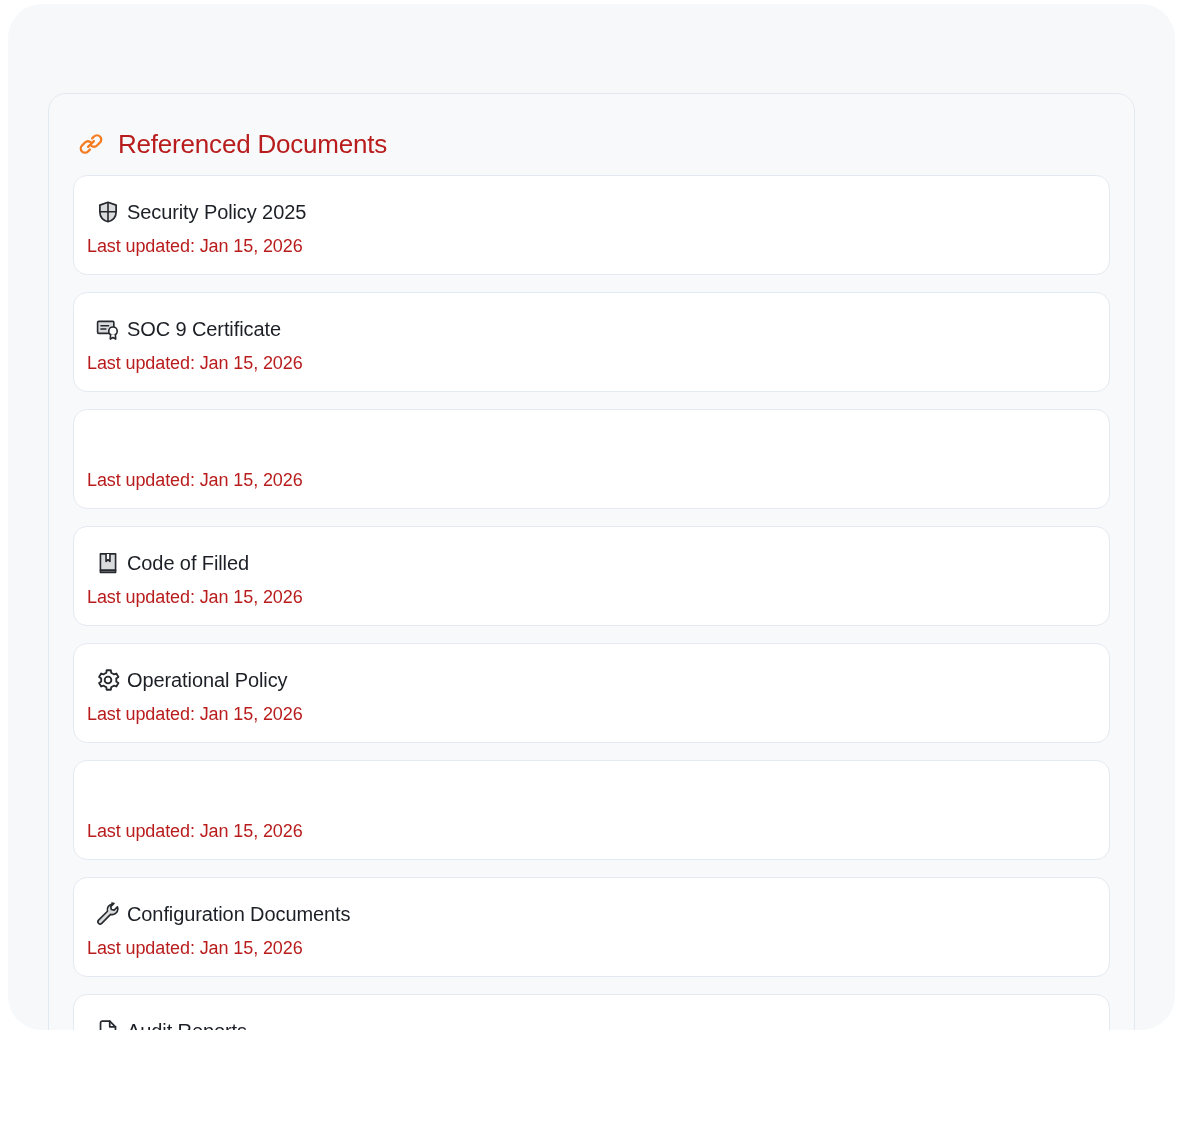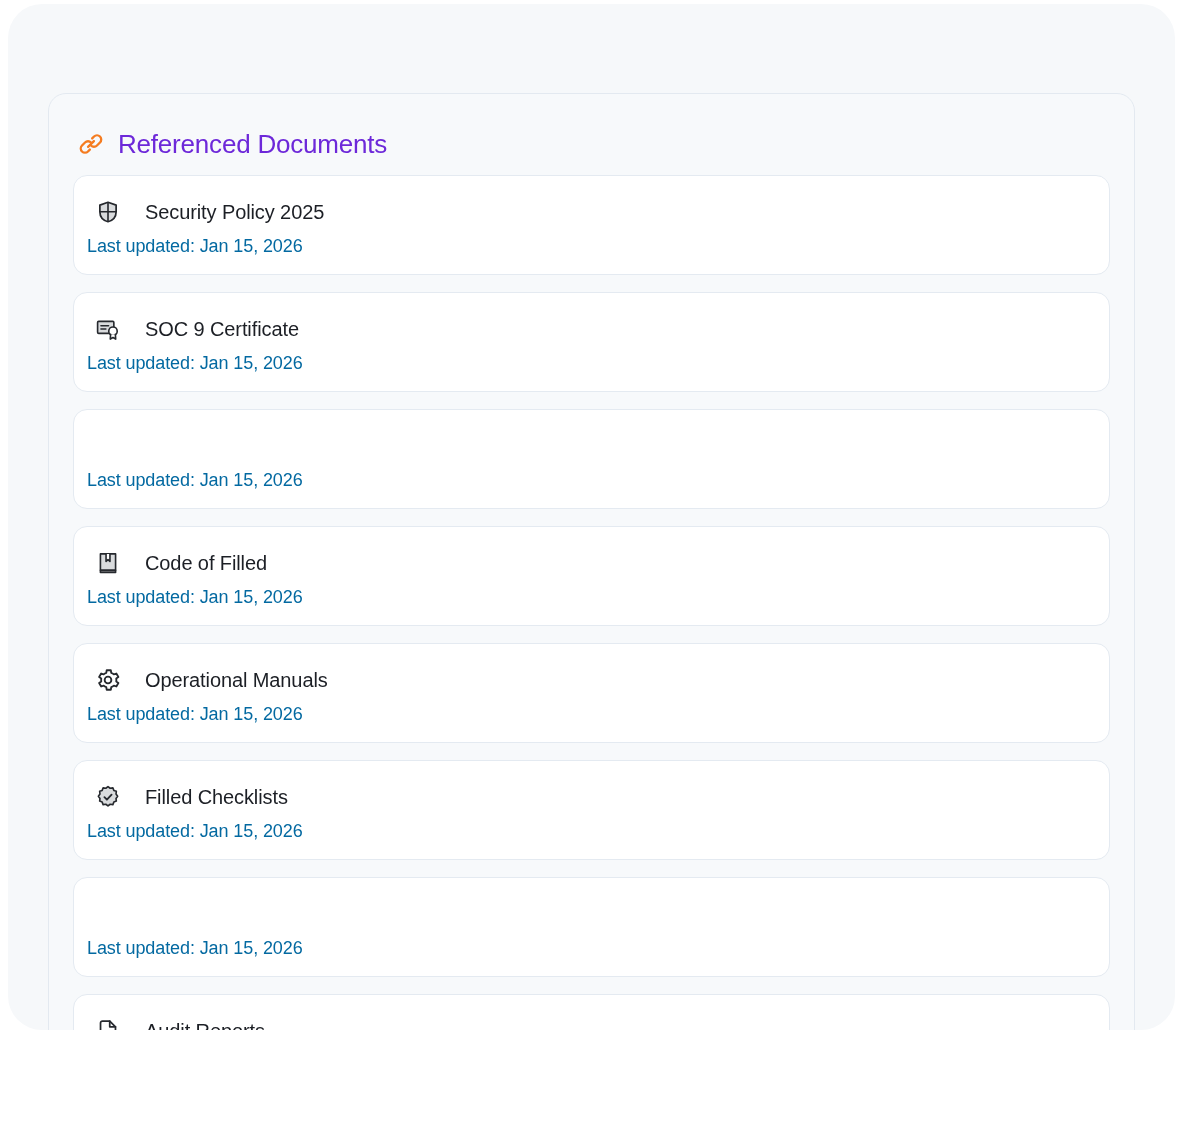--- a/index.html
+++ b/index.html
@@ -44,21 +44,21 @@
     gap: 13px;
     padding: 26px 0 0 28px;
     height: 74px;
   }
 
   #link-icon { width: 28px; height: 28px; flex: none; display: block; }
 
   #panel-title {
     font-size: 26px;
     font-weight: 500;
-    color: #6d28d9;
+    color: #b91c1c;
     letter-spacing: -0.2px;
     line-height: 1;
     white-space: nowrap;
   }
 
   
   #doc-list {
     padding: 7px 24px 0 24px;
     display: flex;
     flex-direction: column;
@@ -71,21 +71,21 @@
     border: 1px solid #e4eaf1;
     border-radius: 14px;
     height: 100px;
     flex: none;
     padding: 22px 0 0 0;
   }
 
   .doc-row {
     display: flex;
     align-items: center;
-    gap: 24px;
+    gap: 6px;
     padding-left: 21px;
     height: 28px;
   }
 
   .doc-icon { width: 26px; height: 26px; flex: none; display: block; }
 
   .doc-title {
     font-size: 20px;
     font-weight: 400;
     color: #1c1f25;
@@ -93,21 +93,21 @@
     white-space: nowrap;
     line-height: 1;
   }
 
   
   .doc-meta {
     position: absolute;
     left: 13px;
     top: 60px;
     font-size: 18px;
-    color: #0369a1;
+    color: #b91c1c;
     white-space: nowrap;
     letter-spacing: -0.1px;
   }
 </style>
 </head>
 <body>
 
 <div id="outer-shell">
 
   <div id="panel">
@@ -167,37 +167,36 @@
           <div class="doc-meta">Last updated: Jan 15, 2026</div>
         </div>
         <div class="doc-card">
           <div class="doc-row">
             <span>
               <svg class="doc-icon" viewBox="0 0 24 24" fill="none" stroke="#26292e" stroke-width="1.7" stroke-linecap="round" stroke-linejoin="round">
     <path d="M19.6 13.4a7.9 7.9 0 0 0 0-2.8l2-1.3-1.9-3.3-2.3.8a7.8 7.8 0 0 0-2.4-1.4L14.6 3h-3.8l-.4 2.4a7.8 7.8 0 0 0-2.4 1.4l-2.3-.8L3.8 9.3l2 1.3a7.9 7.9 0 0 0 0 2.8l-2 1.3 1.9 3.3 2.3-.8a7.8 7.8 0 0 0 2.4 1.4l.4 2.4h3.8l.4-2.4a7.8 7.8 0 0 0 2.4-1.4l2.3.8 1.9-3.3-2-1.3z"></path>
     <circle cx="12" cy="12" r="3.1"></circle>
   </svg>
             </span>
-            <span class="doc-title">Operational Manuals</span>
-          </div>
+            <span class="doc-title">Operational Policy</span>
+          </div>
+          <div class="doc-meta">Last updated: Jan 15, 2026</div>
+        </div>
+        <div class="doc-card">
           <div class="doc-meta">Last updated: Jan 15, 2026</div>
         </div>
         <div class="doc-card">
           <div class="doc-row">
             <span>
               <svg class="doc-icon" viewBox="0 0 24 24" fill="none" stroke="#26292e" stroke-width="1.5" stroke-linecap="round" stroke-linejoin="round">
-    <path d="M12 2.4l2 1.5 2.5-.3.9 2.3 2.3.9-.3 2.5 1.5 2-1.5 2 .3 2.5-2.3.9-.9 2.3-2.5-.3-2 1.5-2-1.5-2.5.3-.9-2.3-2.3-.9.3-2.5-1.5-2 1.5-2-.3-2.5 2.3-.9.9-2.3 2.5.3z" fill="#d9dbdd"></path>
-    <path d="M8.7 12.2l2.3 2.3 4.3-4.6" stroke-width="1.7"></path>
-  </svg>
-            </span>
-            <span class="doc-title">Filled Checklists</span>
-          </div>
-          <div class="doc-meta">Last updated: Jan 15, 2026</div>
-        </div>
-        <div class="doc-card">
+    <path d="M16.6 2.8a5.3 5.3 0 0 0-5.1 6.7L3.3 17.7a2 2 0 0 0 2.9 2.9l8.2-8.2a5.3 5.3 0 0 0 6.7-5.1c0-.7-.1-1.3-.4-1.9l-3 3-2.6-.6-.6-2.6 3-3a5.3 5.3 0 0 0-1.9-.4z" fill="#d9dbdd"></path>
+  </svg>
+            </span>
+            <span class="doc-title">Configuration Documents</span>
+          </div>
           <div class="doc-meta">Last updated: Jan 15, 2026</div>
         </div>
         <div class="doc-card">
           <div class="doc-row">
             <span>
               <svg class="doc-icon" viewBox="0 0 24 24" fill="none" stroke="#26292e" stroke-width="1.6" stroke-linecap="round" stroke-linejoin="round">
     <path d="M13.6 2.8H6.8a1.7 1.7 0 0 0-1.7 1.7v15a1.7 1.7 0 0 0 1.7 1.7h10.4a1.7 1.7 0 0 0 1.7-1.7V8.1z"></path>
     <path d="M13.6 2.8v5.3h5.3"></path>
   </svg>
             </span>

